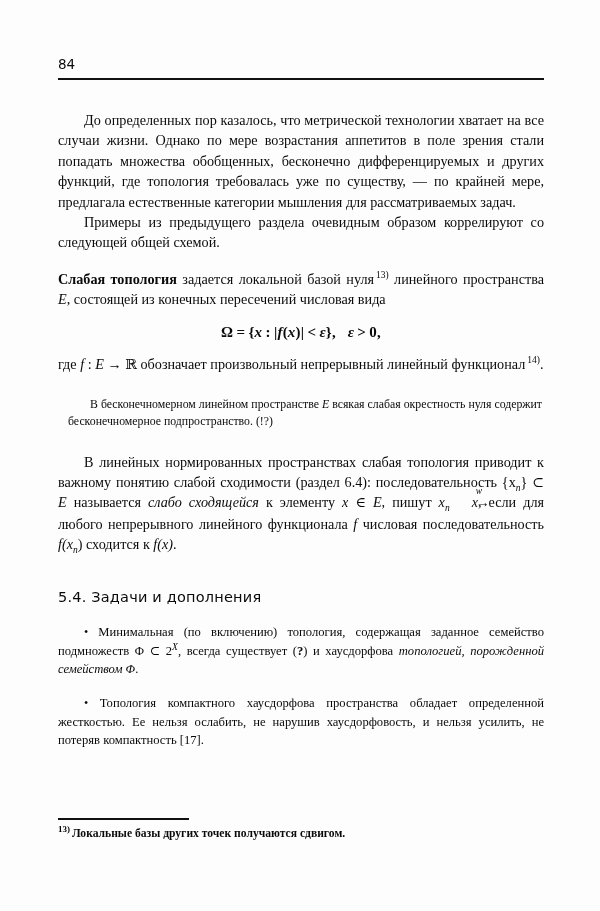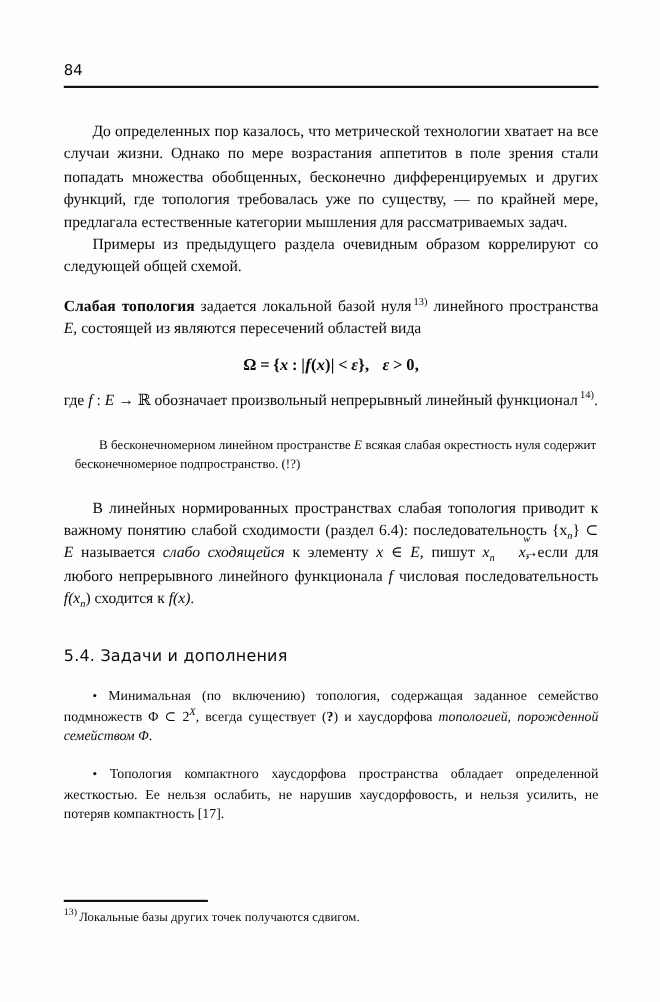--- a/index.html
+++ b/index.html
@@ -185,20 +185,21 @@
   .fn-rule {
     width: 131px;
     height: 1.6px;
     background: #111;
     margin-bottom: 5px;
   }
   .fn-line {
     font-size: 11.6px;
     line-height: 17px;
     margin: 0;
+    font-weight: bold;
   }
   .fn-line .num {
     font-size: 9px;
     vertical-align: super;
     line-height: 0;
     padding-right: 2px;
   }
 </style>
 </head>
 <body>
@@ -215,21 +216,21 @@
     </div>
 
     <div class="body">
 
       <p class="para">До определенных пор казалось, что метрической технологии хватает на все случаи жизни. Однако по мере возрастания аппетитов в поле зрения стали попадать множества обобщенных, бесконечно дифференцируемых и других функций, где топология требовалась уже по существу, — по крайней мере, предлагала естественные категории мышления для рассматриваемых задач.</p>
 
       <p class="para">Примеры из предыдущего раздела очевидным образом коррелируют со следующей общей схемой.</p>
 
       <div class="gap-m"></div>
 
-      <p class="para" style="text-indent:0"><b>Слабая топология</b><span> задается локальной базой нуля</span><sup class="fn">13)</sup><span> линейного пространства </span><span class="m">E</span><span>, состоящей из являются пересечений областей вида</span></p>
+      <p class="para" style="text-indent:0"><b>Слабая топология</b><span> задается локальной базой нуля</span><sup class="fn">13)</sup><span> линейного пространства </span><span class="m">E</span><span>, состоящей из конечных пересечений числовая вида</span></p>
 
       <div class="display-eq">
         <span class="mup">Ω</span> <span class="mup">=</span> <span class="mup">{</span><span class="m">x</span> <span class="mup">:</span> <span class="mup">|</span><span class="m">f</span><span class="mup">(</span><span class="m">x</span><span class="mup">)</span><span class="mup">|</span> <span class="mup">&lt;</span> <span class="m">ε</span><span class="mup">}</span><span class="mup">,</span>&nbsp;&nbsp;&nbsp;<span class="m">ε</span> <span class="mup">&gt;</span> <span class="mup">0,</span>
       </div>
 
       <p class="para" style="text-indent:0"><span>где </span><span class="m">f</span><span class="mup"> : </span><span class="m">E</span><span class="mup"> → </span><span class="bb">ℝ</span><span> обозначает произвольный непрерывный линейный функционал</span><sup class="fn">14)</sup><span>.</span></p>
 
 
       <div class="gap-l"></div>
 

